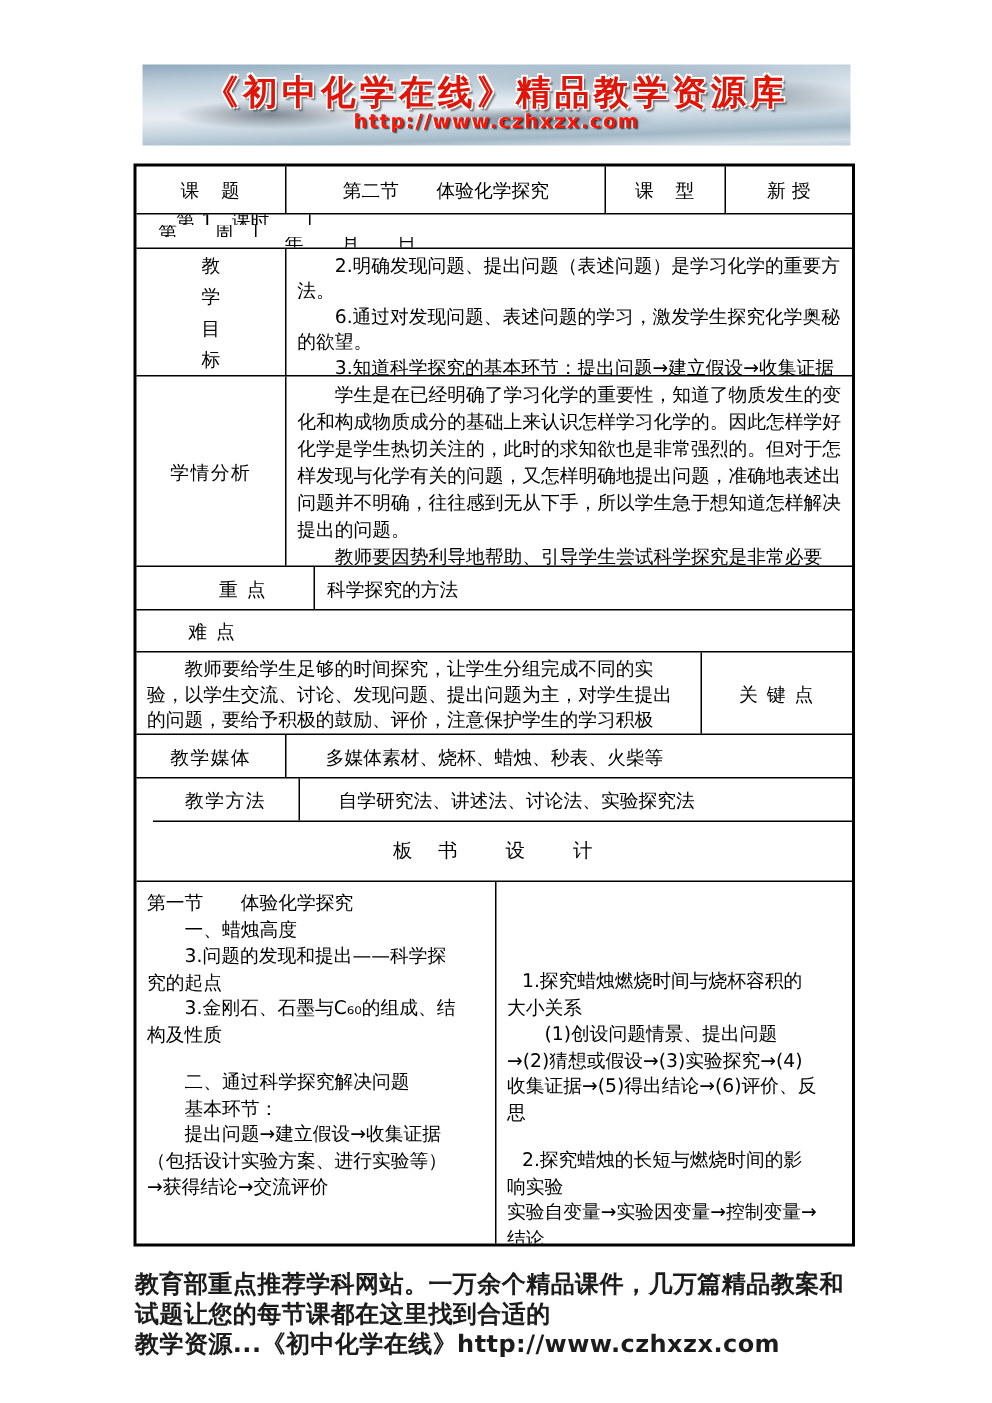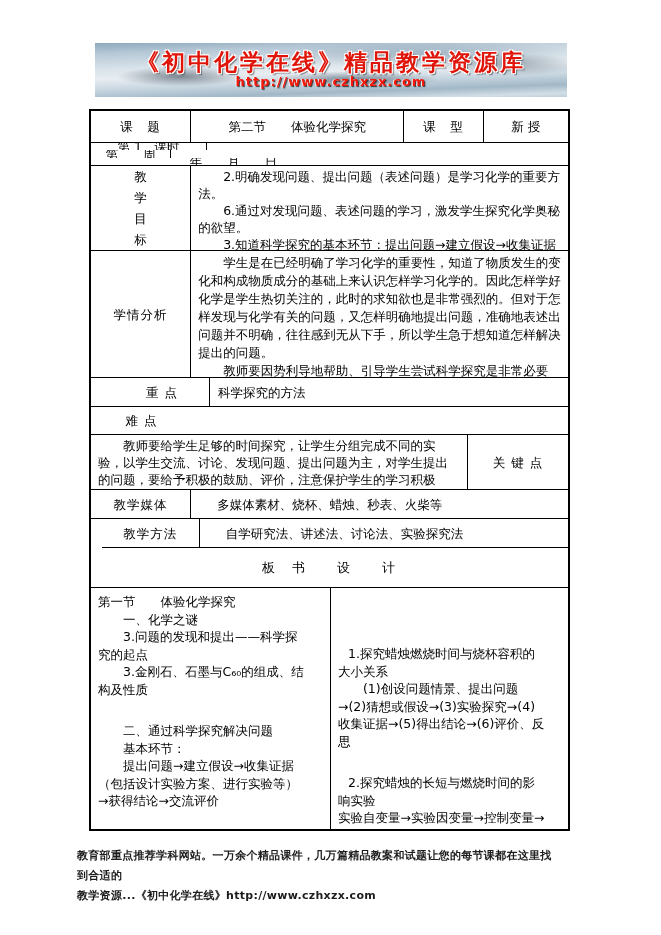--- a/index.html
+++ b/index.html
@@ -44,26 +44,26 @@
   .r2 .w-lesson { width:116px; } .r2 .w-week { width:80px; } .r2 .w-date { width:285px; }
   .goals-cell { line-height:17px; }
   .analysis-cell { line-height:18px; padding-top:3px; }
   .val-pad { display:flex; align-items:center; padding-left:8px; }
   .val-pad-wide { display:flex; align-items:center; padding-left:26px; }
   .crit-cell { line-height:17px; padding-top:2px; }
   .board-header { font-size:13px; letter-spacing:2px; }
   .board-col { padding:5px 22px 4px 7px; line-height:17.5px; }
   .w-bleft { width:242px; } .w-bright { width:239px; }
   .b-ind0 { text-indent:0; } .b-ind1 { text-indent:0.8em; } .b-ind2 { text-indent:2em; }
-  .gap-top { margin-top:24px; }
+  .gap-top { margin-top:14px; }
   .right-start { margin-top:52px; }
 
   
-  .footer { position:absolute; left:77px; top:846px; width:482px;
-    font-size:11px; font-weight:bold; color:#1c1c1c; line-height:20px; letter-spacing:.3px; }
+  .footer { position:absolute; left:90px; top:846px; width:482px;
+    font-size:16px; font-weight:bold; color:#1c1c1c; line-height:20px; letter-spacing:.3px; }
 </style>
 </head>
 <body>
 
 <div class="page">
 
   <div class="banner">
     <div class="banner-title">《初中化学在线》精品教学资源库</div>
     <div class="banner-url">http://www.czhxzx.com</div>
   </div>
@@ -129,21 +129,21 @@
       <div class="cell val-pad-wide w-val">自学研究法、讲述法、讨论法、实验探究法</div>
     </div>
 
     <div class="row r-board-h">
       <div class="cell c-center board-header" style="width:100%;">板　书　　设　　计</div>
     </div>
 
     <div class="row r-board">
       <div class="cell board-col w-bleft">
         <div class="b-ind0">第一节　　体验化学探究</div>
-        <div class="b-ind2">一、化学之谜</div>
+        <div class="b-ind2">一、蜡烛高度</div>
         <div class="b-ind2">3.问题的发现和提出——科学探究的起点</div>
         <div class="b-ind2">3.金刚石、石墨与C₆₀的组成、结构及性质</div>
         <div class="b-ind2 gap-top">二、通过科学探究解决问题</div>
         <div class="b-ind2">基本环节：</div>
         <div class="b-ind2">提出问题→建立假设→收集证据（包括设计实验方案、进行实验等）→获得结论→交流评价</div>
       </div>
       <div class="cell board-col w-bright">
         <div class="b-ind1 right-start">1.探究蜡烛燃烧时间与烧杯容积的大小关系</div>
         <div class="b-ind2">(1)创设问题情景、提出问题→(2)猜想或假设→(3)实验探究→(4)收集证据→(5)得出结论→(6)评价、反思</div>
         <div class="b-ind1 gap-top">2.探究蜡烛的长短与燃烧时间的影响实验</div>

